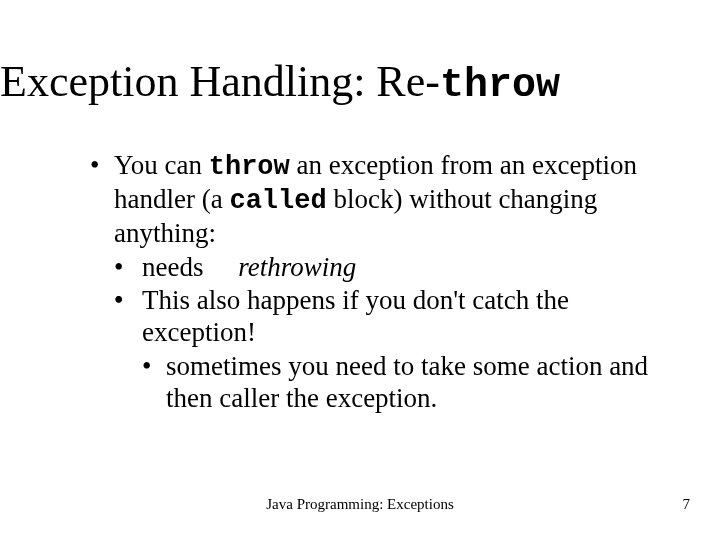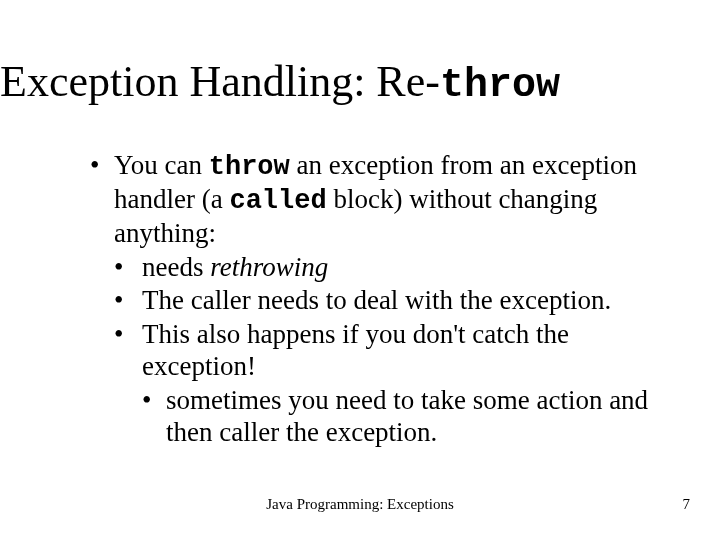--- a/index.html
+++ b/index.html
@@ -69,21 +69,21 @@
   }
   .l3 > .bullet {
     position: absolute;
     left: 0;
     top: 0;
   }
   .mono {
     font-family: "Courier New", Courier, monospace;
     font-weight: bold;
   }
-  .ital { font-style: italic; }
+  .ital { font-style: italic; margin-left: 28px; }
   .footer-center {
     position: absolute;
     bottom: 27px;
     left: 0;
     width: 720px;
     text-align: center;
     font-size: 15px;
   }
   .footer-right {
     position: absolute;
@@ -108,21 +108,20 @@
       <span>You can </span><span class="mono">throw</span><span> an exception from an exception handler (a </span><span class="mono">called</span><span> block) without changing anything:</span>
     </div>
 
     <div class="l2">
       <span class="bullet">•</span>
       <span>needs </span><span class="ital">rethrowing</span>
     </div>
 
     <div class="l2">
       <span class="bullet">•</span>
-      <span>The caller needs to deal with the exception.</span>
     </div>
 
     <div class="l2">
       <span class="bullet">•</span>
       <span>This also happens if you don't catch the exception!</span>
     </div>
 
     <div class="l3">
       <span class="bullet">•</span>
       <span>sometimes you need to take some action and then caller the exception.</span>

